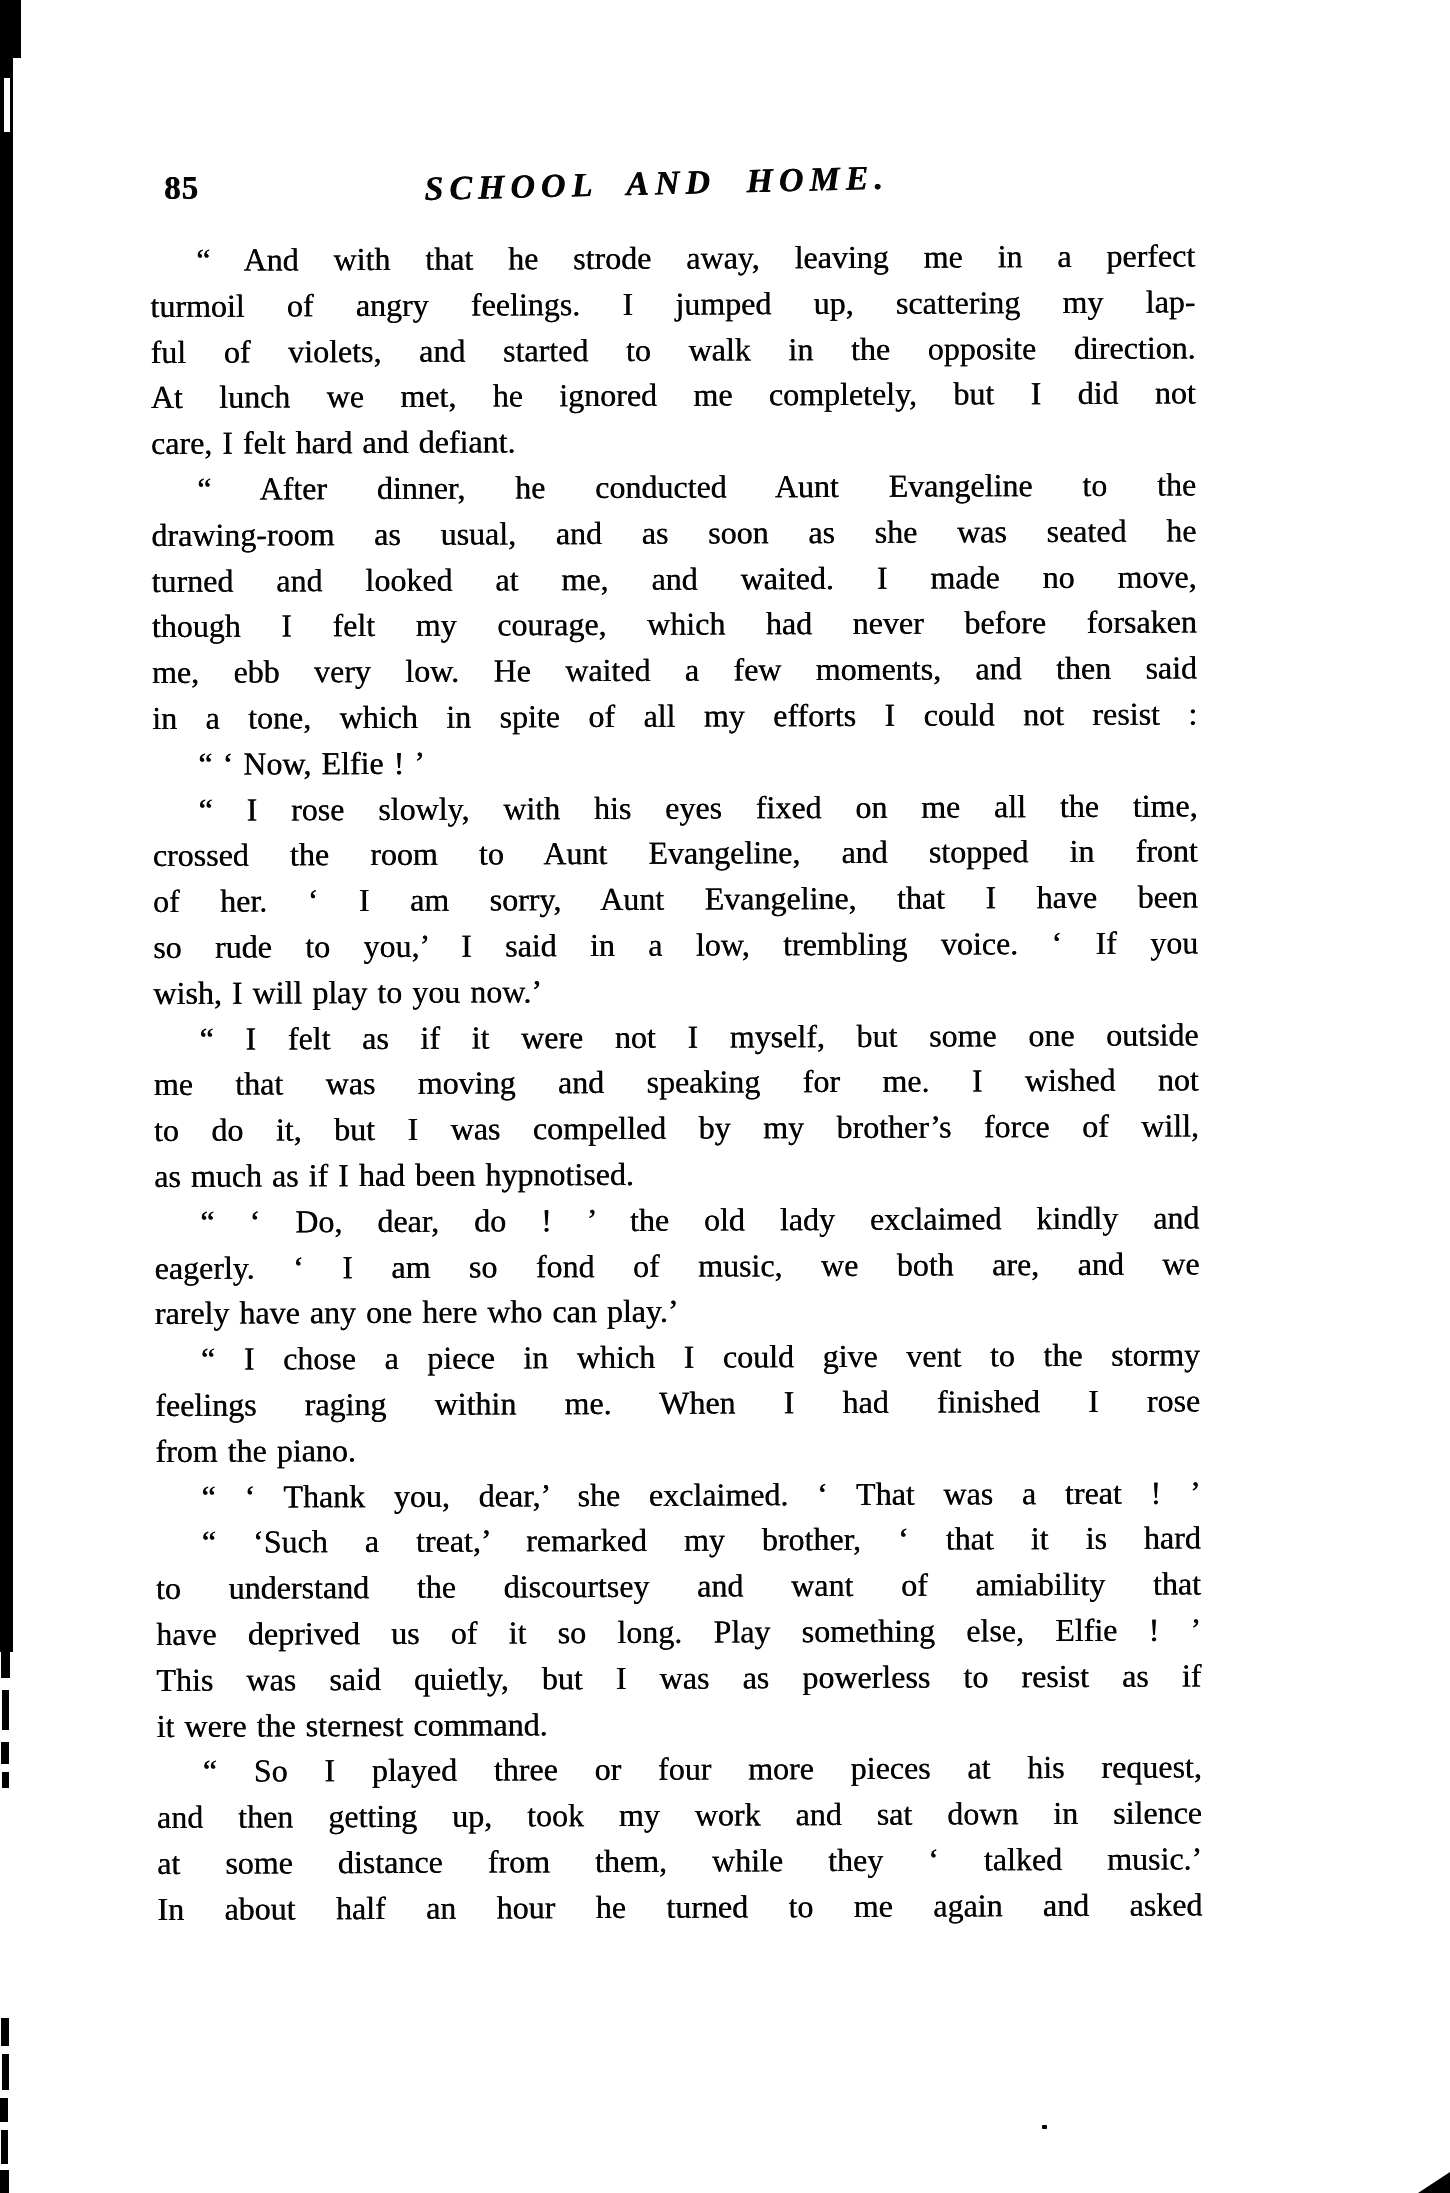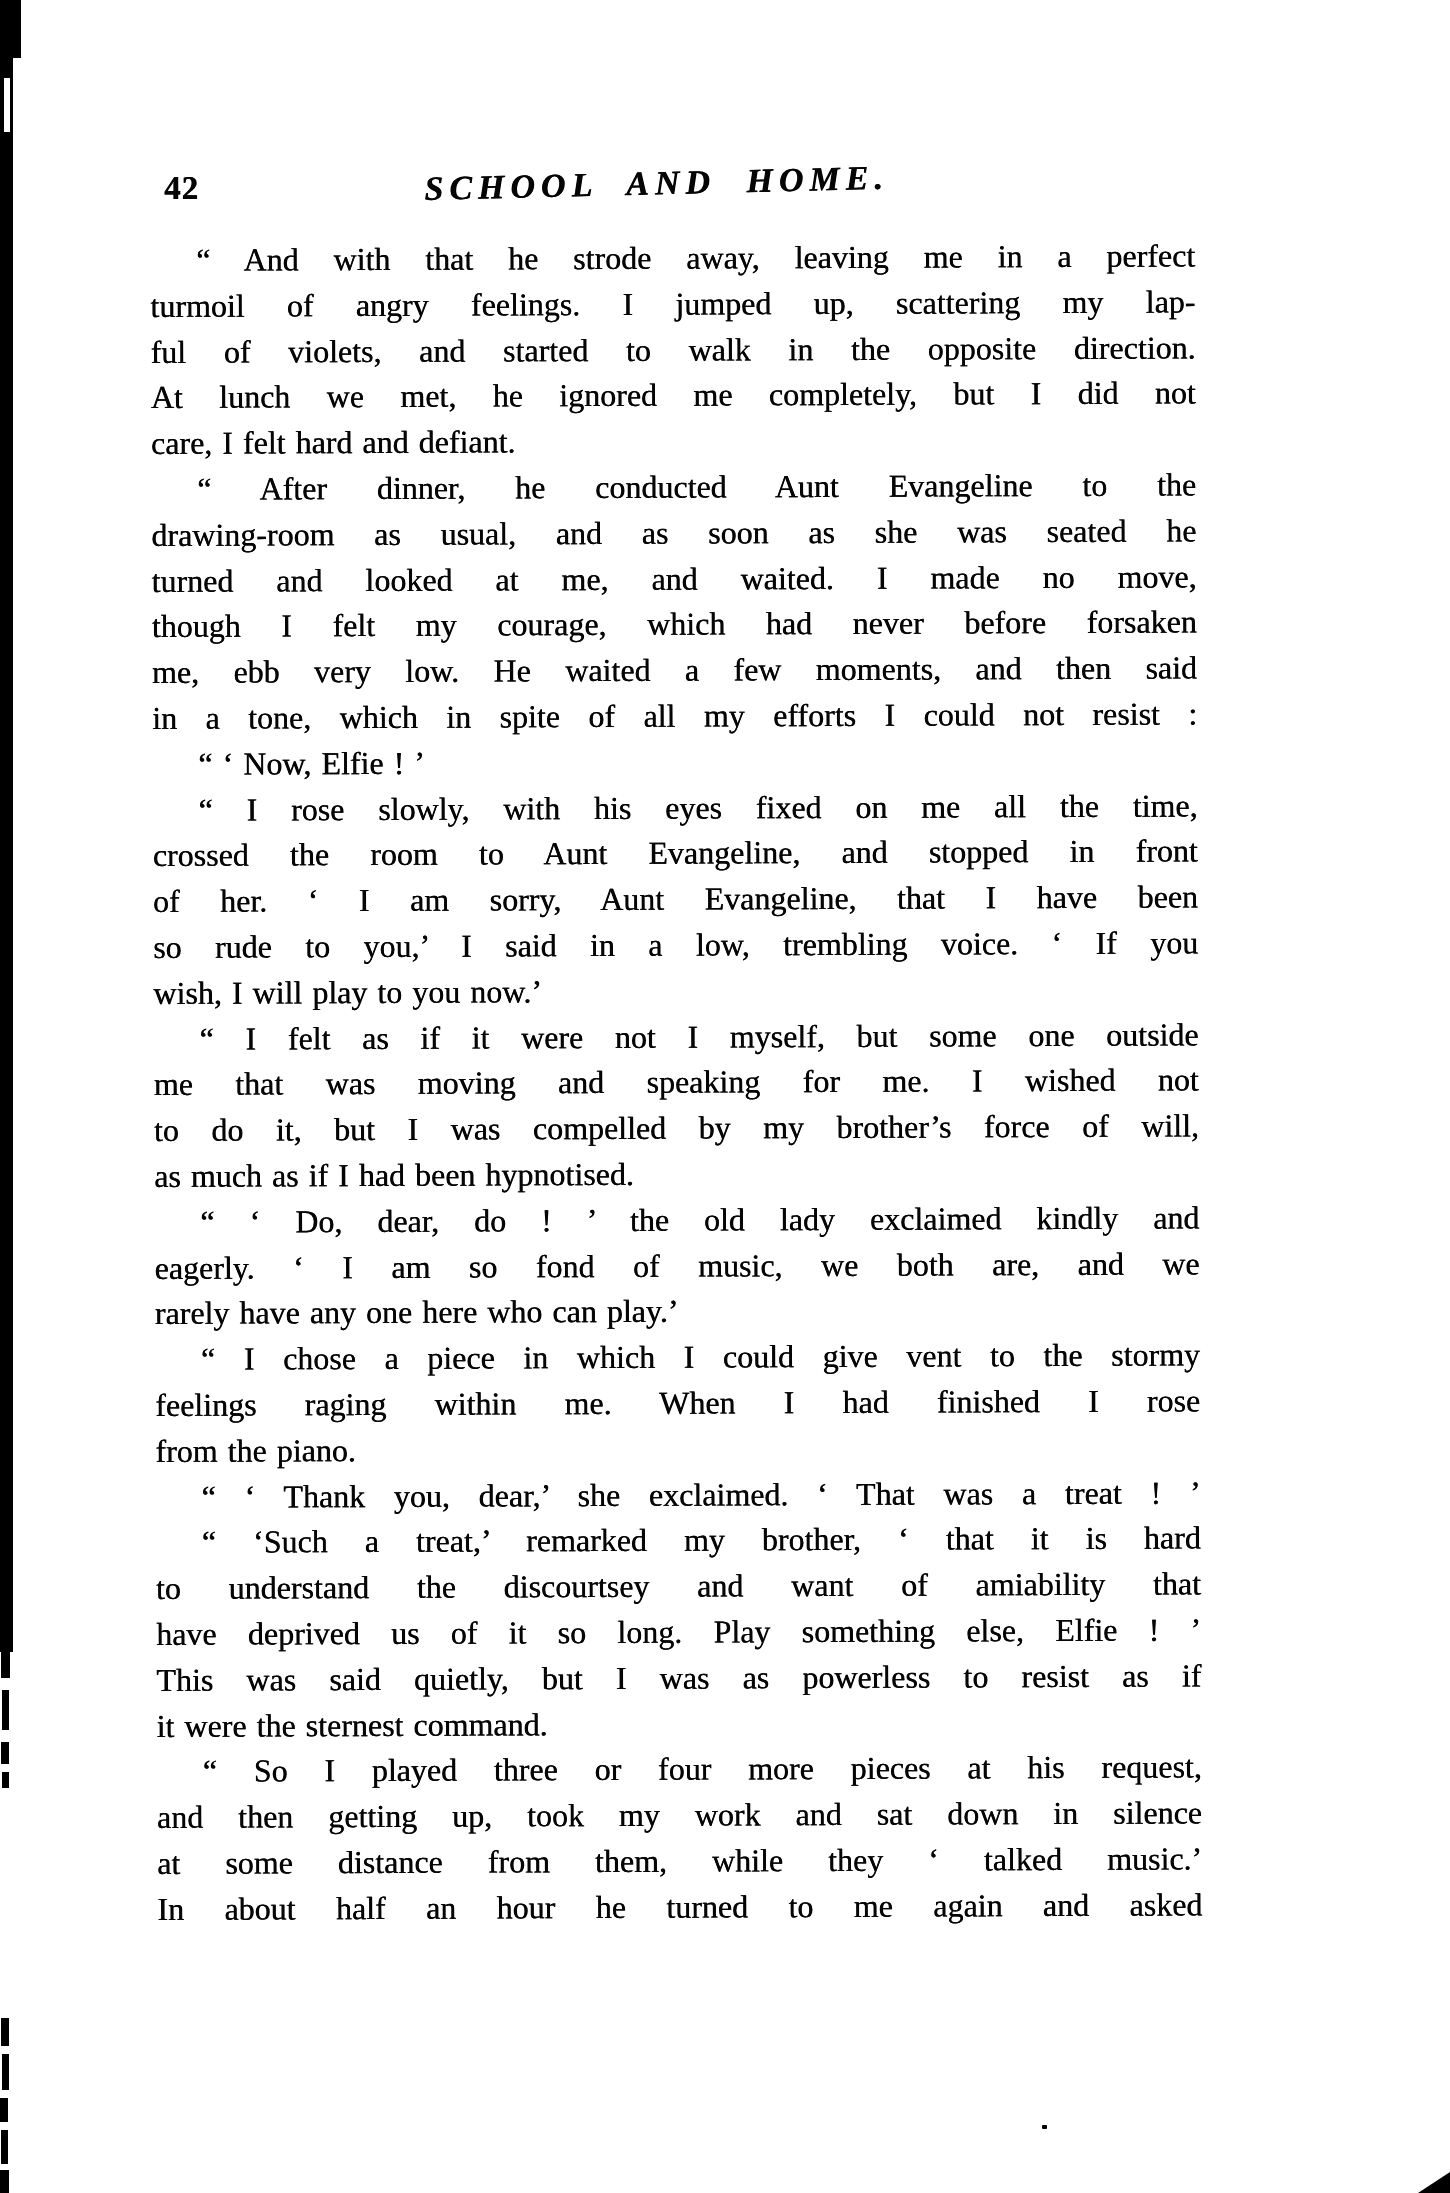--- a/index.html
+++ b/index.html
@@ -73,21 +73,21 @@
   <div class="art d4"></div>
   <div class="art d5"></div>
   <div class="art d6"></div>
   <div class="art d7"></div>
   <div class="art d8"></div>
   <div class="art d9"></div>
   <div class="art speck"></div>
   <div class="corner-tri"></div>
 
   <div class="running-head">
-    <span class="page-num">42</span>
+    <span class="page-num">85</span>
     <span class="head-title">SCHOOL AND HOME.</span>
   </div>
 
   <div class="text-block" id="textBlock">
       <div class="line ind just">“ And with that he strode away, leaving me in a perfect</div>
       <div class="line just">turmoil of angry feelings.  I jumped up, scattering my lap-</div>
       <div class="line just">ful of violets, and started to walk in the opposite direction.</div>
       <div class="line just">At lunch we met, he ignored me completely, but I did not</div>
       <div class="line">care, I felt hard and defiant.</div>
       <div class="line ind just">“ After dinner, he conducted Aunt Evangeline to the</div>

